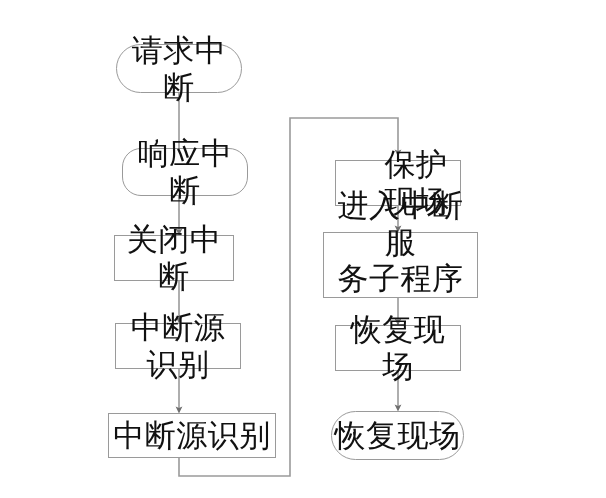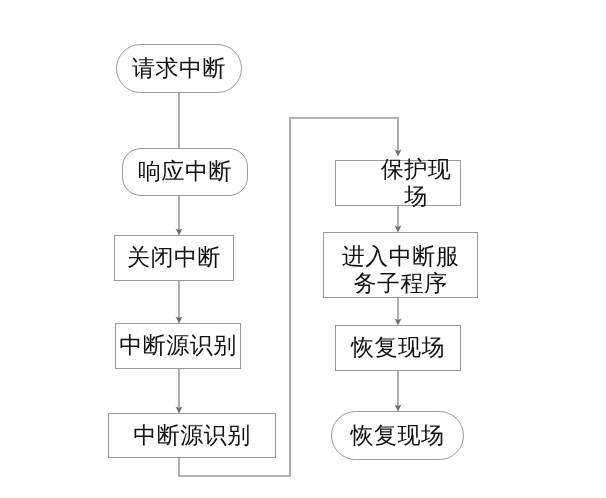--- a/index.html
+++ b/index.html
@@ -24,21 +24,21 @@
   .node {
     position: absolute;
     box-sizing: border-box;
     background: #ffffff;
     border: 1px solid #9a9a9a;
     display: flex;
     align-items: center;
     justify-content: center;
     text-align: center;
     color: #111111;
-    font-size: 23px;
+    font-size: 31px;
     line-height: 1.18;
     letter-spacing: 0.5px;
     font-family: "DejaVu Sans", "Liberation Sans", sans-serif;
   }
   .node.terminator {
     border-radius: 26px;
   }
   .node .label {
     display: block;
     white-space: pre-line;

